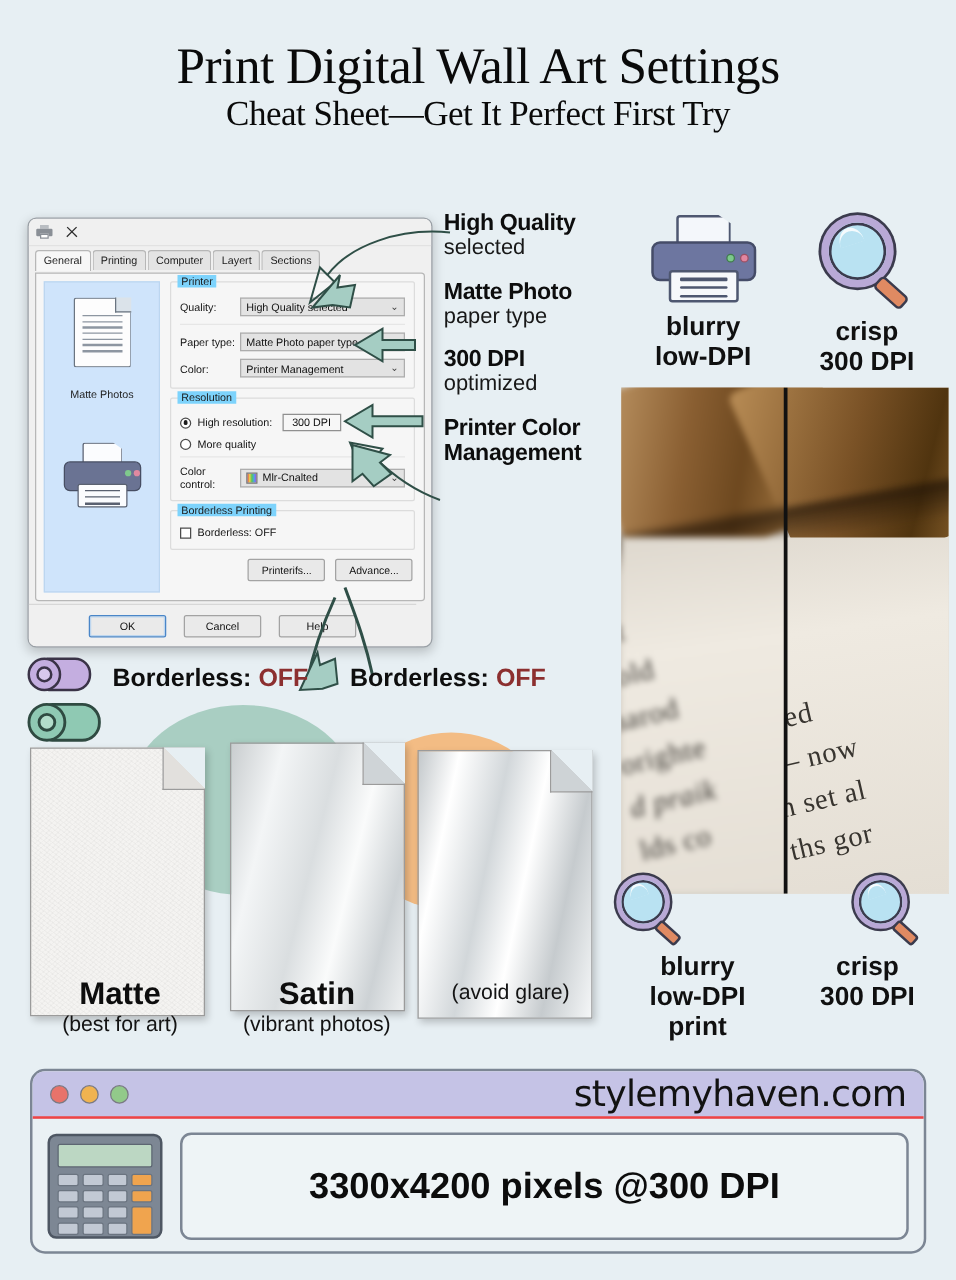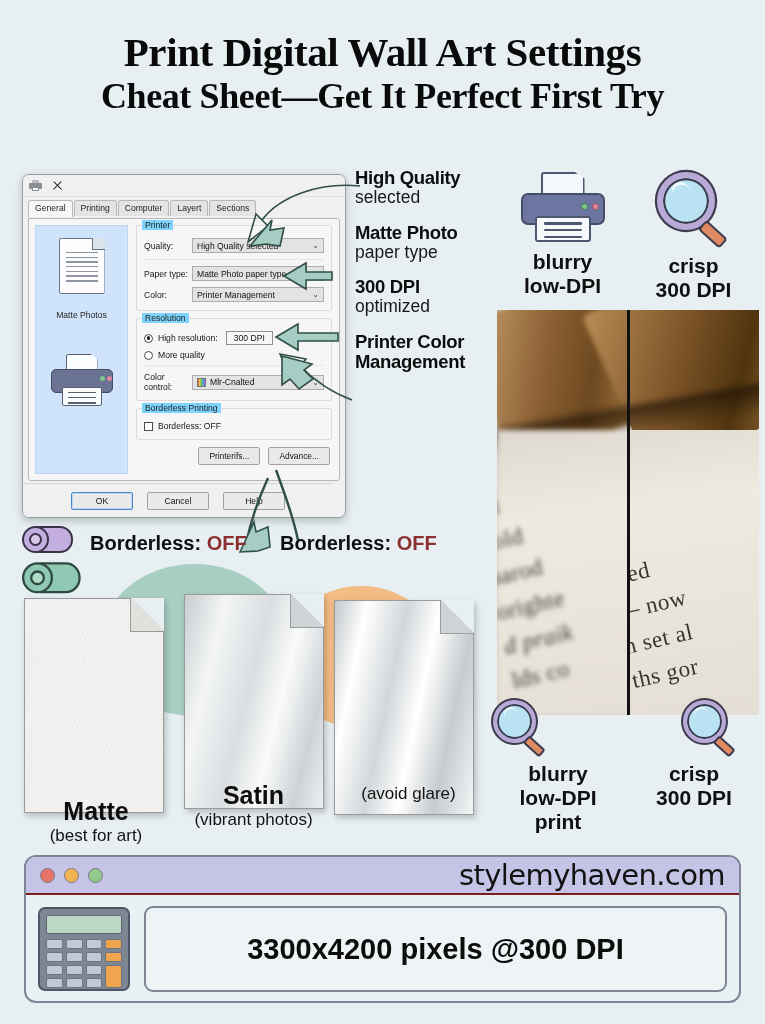--- a/index.html
+++ b/index.html
@@ -8,28 +8,28 @@
     background: #e7eff3;
     font-family: "Liberation Sans", sans-serif;
     position: relative;
     overflow: hidden;
   }
 
   
   .title-block { padding: 30px 18px 6px; text-align: center; }
   .title-line {
     font-family: "Liberation Serif", serif;
-    font-weight: bold;
+    font-weight: normal;
     font-size: 41px;
     line-height: 1.12;
     color: #0a0a0a;
     letter-spacing: -0.4px;
     white-space: nowrap;
   }
-  .title-line.l2 { font-size: 36px; }
+  .title-line.l2 { font-size: 28px; }
 
   
   .dialog {
     position: absolute; left: 22px; top: 174px;
     width: 324px; height: 344px;
     background: #f0f0f0;
     border: 1px solid #9aa0a6;
     border-radius: 7px;
     box-shadow: 0 3px 9px rgba(0,0,0,.22);
     overflow: hidden;
@@ -205,21 +205,21 @@
   }
   .sheet.glossy { left: 318px; top: 42px;
     background: linear-gradient(102deg,#c3c8cb 0%,#ffffff 18%,#d2d7da 40%,#ffffff 58%,#c6cbce 78%,#f4f6f7 100%);
   }
   .sheet.matte .corner  { background: linear-gradient(225deg, #e7eff3 0 50%, #e2e0dd 50%); }
   .sheet.satin .corner  { background: linear-gradient(225deg, #e7eff3 0 50%, #cfd4d7 50%); }
   .sheet.glossy .corner { background: linear-gradient(225deg, #e7eff3 0 50%, #ced3d6 50%); }
 
   .paper-labels { position: absolute; left: 16px; top: 782px; width: 470px; display: flex; }
   .pl-col { text-align: center; }
-  .pl-col.c1 { width: 160px; margin-top: 16px; }
+  .pl-col.c1 { width: 160px; }
   .pl-col.c2 { width: 155px; }
   .pl-col.c3 { width: 155px; }
   .pl-name { font-size: 25px; font-weight: bold; color: #0d0d0d; line-height: 1.05; }
   .pl-sub  { font-size: 17px; color: #131313; margin-top: 2px; }
 
   
   .photo {
     position: absolute; left: 497px; top: 310px; width: 262px; height: 405px;
     overflow: hidden; background: #cfc8bd;
   }
@@ -273,21 +273,21 @@
   .dpi-bcol { width: 136px; text-align: center; }
   .dpi-bcap { font-size: 21px; font-weight: bold; color: #101010; line-height: 1.14; }
 
   
   .browser {
     position: absolute; left: 24px; top: 855px; width: 717px; height: 148px;
     background: #eaf1f4; border: 2px solid #7c8694; border-radius: 12px; overflow: hidden;
   }
   .br-top {
     height: 38px; background: #c5c3e6; display: flex; align-items: center;
-    padding: 0 14px; border-bottom: 2px solid #7f1d1d;
+    padding: 0 14px; border-bottom: 2px solid #ef4444;
   }
   .dots { display: flex; gap: 9px; }
   .dot { width: 15px; height: 15px; border-radius: 50%; border: 1.4px solid #7a7a84; }
   .dot.r { background: #e8736a; } .dot.y { background: #f0b350; } .dot.g { background: #92c98a; }
   .br-url {
     margin-left: auto; font-size: 29px; color: #121212;
     font-family: "DejaVu Sans", sans-serif; letter-spacing: -0.6px;
   }
   .br-body { display: flex; align-items: center; height: 108px; padding: 0 12px; }
   .calc { width: 92px; height: 84px; background: #7d8794; border: 2.4px solid #4e5763; border-radius: 7px; padding: 6px; flex: none; }

